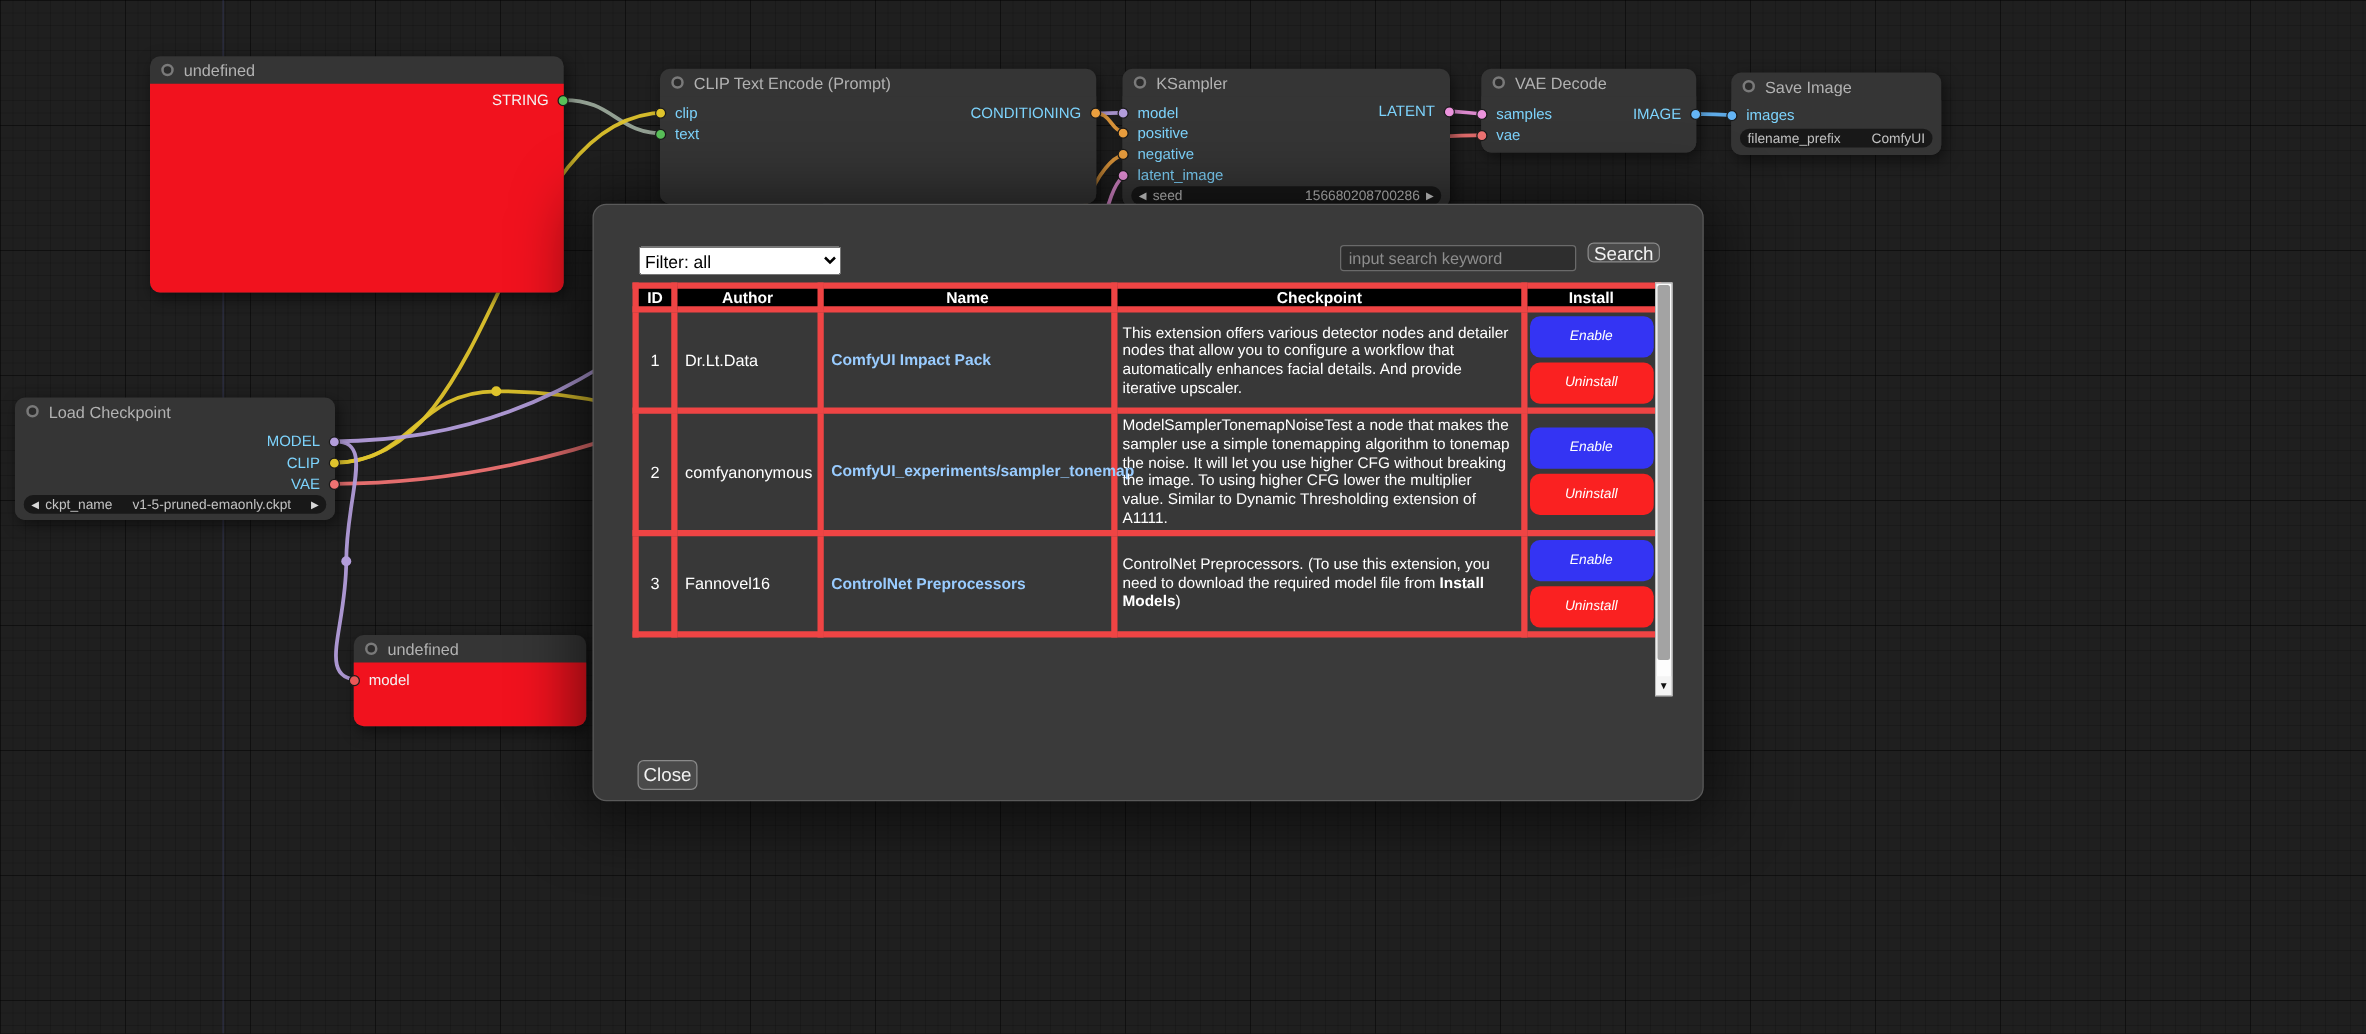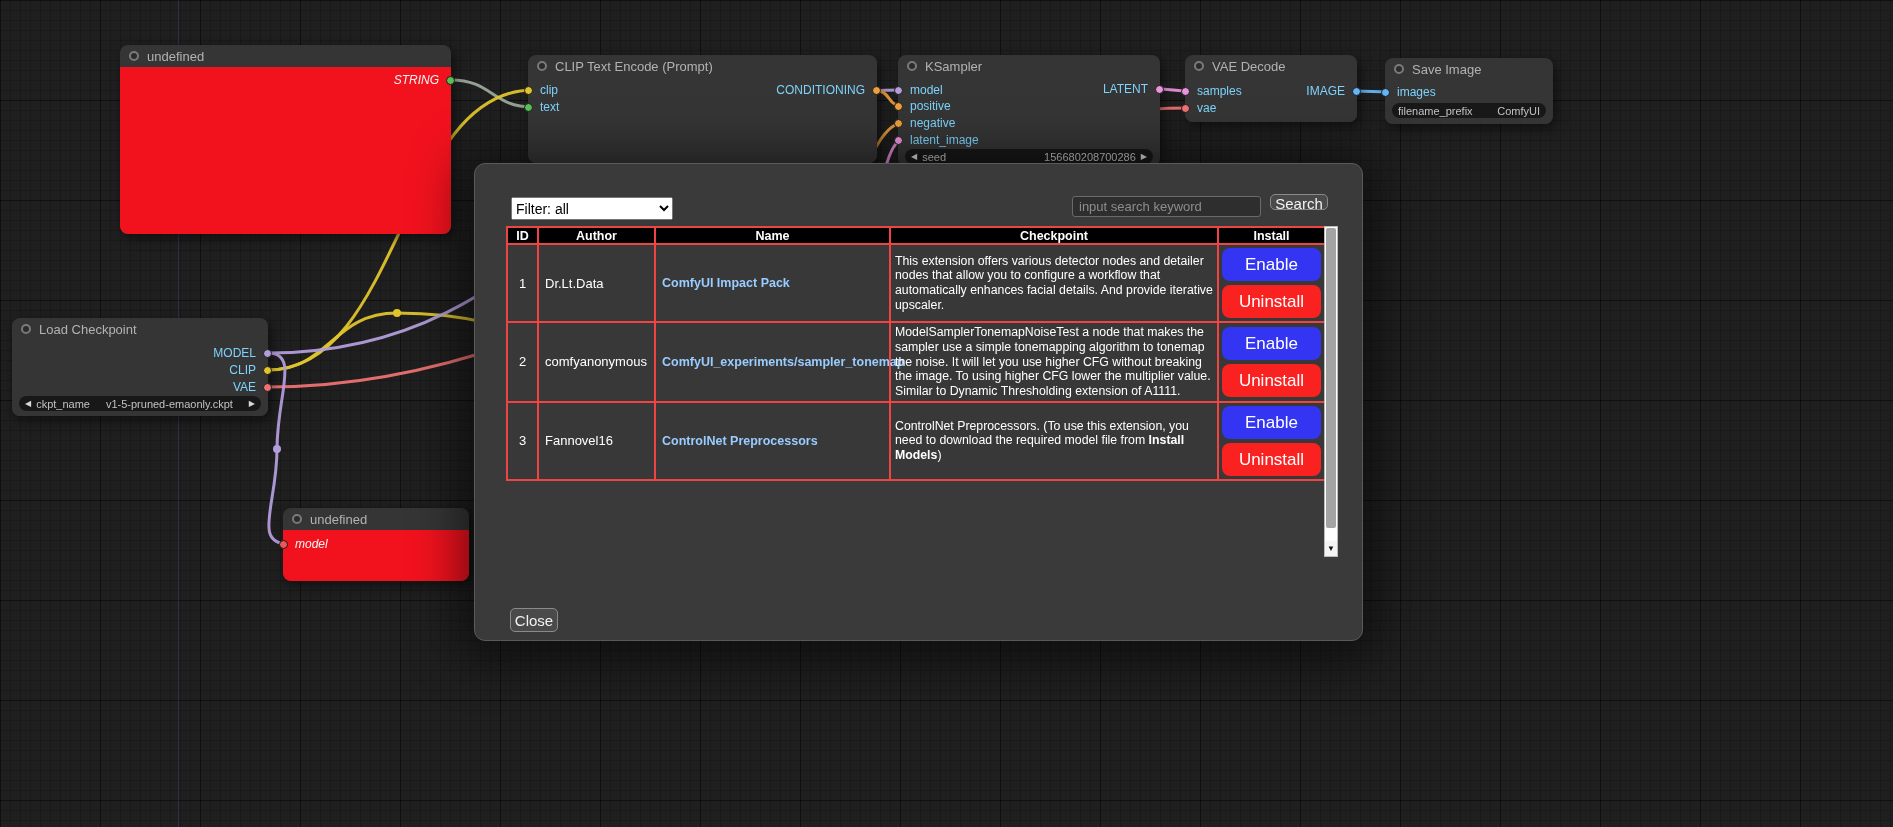--- a/index.html
+++ b/index.html
@@ -22,21 +22,21 @@
   #wires { position:absolute; left:0; top:0; z-index:1; pointer-events:none; }
   #wires path { fill:none; stroke-width:3; stroke-linecap:round; opacity:.95; }
 
   .node { position:absolute; background:#353535; border-radius:8px;
     box-shadow:3px 4px 12px rgba(0,0,0,.5); z-index:2; }
   .nhead { height:22px; display:flex; align-items:center; gap:8px; padding:0 9px; }
   .ntitle { font-size:13px; color:#b2b2b2; white-space:nowrap; overflow:hidden; }
   .ndot { width:10px; height:10px; border-radius:50%; border:2px solid #7a7a7a;
     background:#2b2b2b; flex:none; }
   .nbody { position:relative; border-radius:0 0 8px 8px; background:#353535; }
-  .nbody.red { background:var(--error-node);font-style:italic; }
+  .nbody.red { background:var(--error-node); }
   .port { position:absolute; width:9px; height:9px; border-radius:50%;
     border:1px solid #1a1a1a; z-index:3; }
   .port.inp { left:-4px; } .port.outp { right:-4px; }
   .slab { position:absolute; font-size:12px; line-height:14px; color:#7dd3fc; white-space:nowrap; }
   .slab.in { left:12px; } .slab.out { right:12px; }
   .nbody.red .slab { color:#f4f4f4; }
   .widget { position:absolute; left:7px; right:7px; height:15px;
     background:#181818; border-radius:8px; display:flex; align-items:center;
     gap:5px; padding:0 6px; font-size:11px; color:#c2c2c2; }
   .warrow { font-size:8px; color:#d8d8d8; line-height:15px; }
@@ -53,33 +53,33 @@
     background:#2e2e2e; border:1px solid #6a6a6a; border-radius:3px;
     color:#ddd; font-size:13px; padding:0 6px; font-family:"Liberation Sans",sans-serif; }
   .search-input::placeholder { color:#8d8d8d; }
   .gray-btn { background:#4a4a4a; border:1px solid #8a8a8a; border-radius:5px;
     color:#f2f2f2; font-size:15px; font-family:"Liberation Sans",sans-serif; cursor:pointer; }
   .search-btn { position:absolute; left:795px; top:30px; width:58px; height:16px; }
   .close-btn { position:absolute; left:35px; top:444px; width:48px; height:24px; }
 
   table.ext { position:absolute; left:31px; top:62px; width:818px;
     border-collapse:collapse; table-layout:fixed; }
-  table.ext th, table.ext td { border:2px solid #ef4444;margin-left:26px; }
+  table.ext th, table.ext td { border:5px solid #ef4444;margin-left:26px; }
   table.ext th { background:#000; color:#fff; font-size:12.5px; font-weight:bold;
     height:17px; padding:0; }
   table.ext td { color:#fff; vertical-align:middle; background:#383838; }
   td.c-id { text-align:center; font-size:13px; }
   td.c-author { font-size:13px; padding-left:6px; }
   td.c-name { padding-left:6px; font-size:12.5px; }
   td.c-name a { color:var(--link); font-weight:bold; text-decoration:none; }
   td.c-desc { font-size:12.3px; line-height:1.2; padding:2px 4px; vertical-align:top; }
   td.c-install { padding:3px 0; }
   .btn-stack { display:flex; flex-direction:column; align-items:center; gap:4px; }
   .pill-btn { width:99px; height:33px; border:none; border-radius:8px; color:#fff;
-    font-size:17px; font-family:"Liberation Sans",sans-serif; cursor:pointer; line-height:21px; }
+    font-size:11px; font-family:"Liberation Sans",sans-serif; cursor:pointer; line-height:21px;font-style:italic; }
   .enable-btn { background:var(--enable-bg); }
   .uninstall-btn { background:var(--uninstall-bg); }
 
   .scrollbar { position:absolute; left:849px; top:62px; width:14px; height:331px;
     background:#fdfdfd; border:1px solid #bbb; }
   .scroll-thumb { position:absolute; left:1px; top:1px; width:10px; height:300px;
     background:#a3a3a3; border-radius:2px; }
   .scroll-down { position:absolute; left:0px; bottom:0; width:12px; height:15px;
     background:#f4f4f4; color:#111; font-size:8px; text-align:center; line-height:15px;
     cursor:pointer; }

